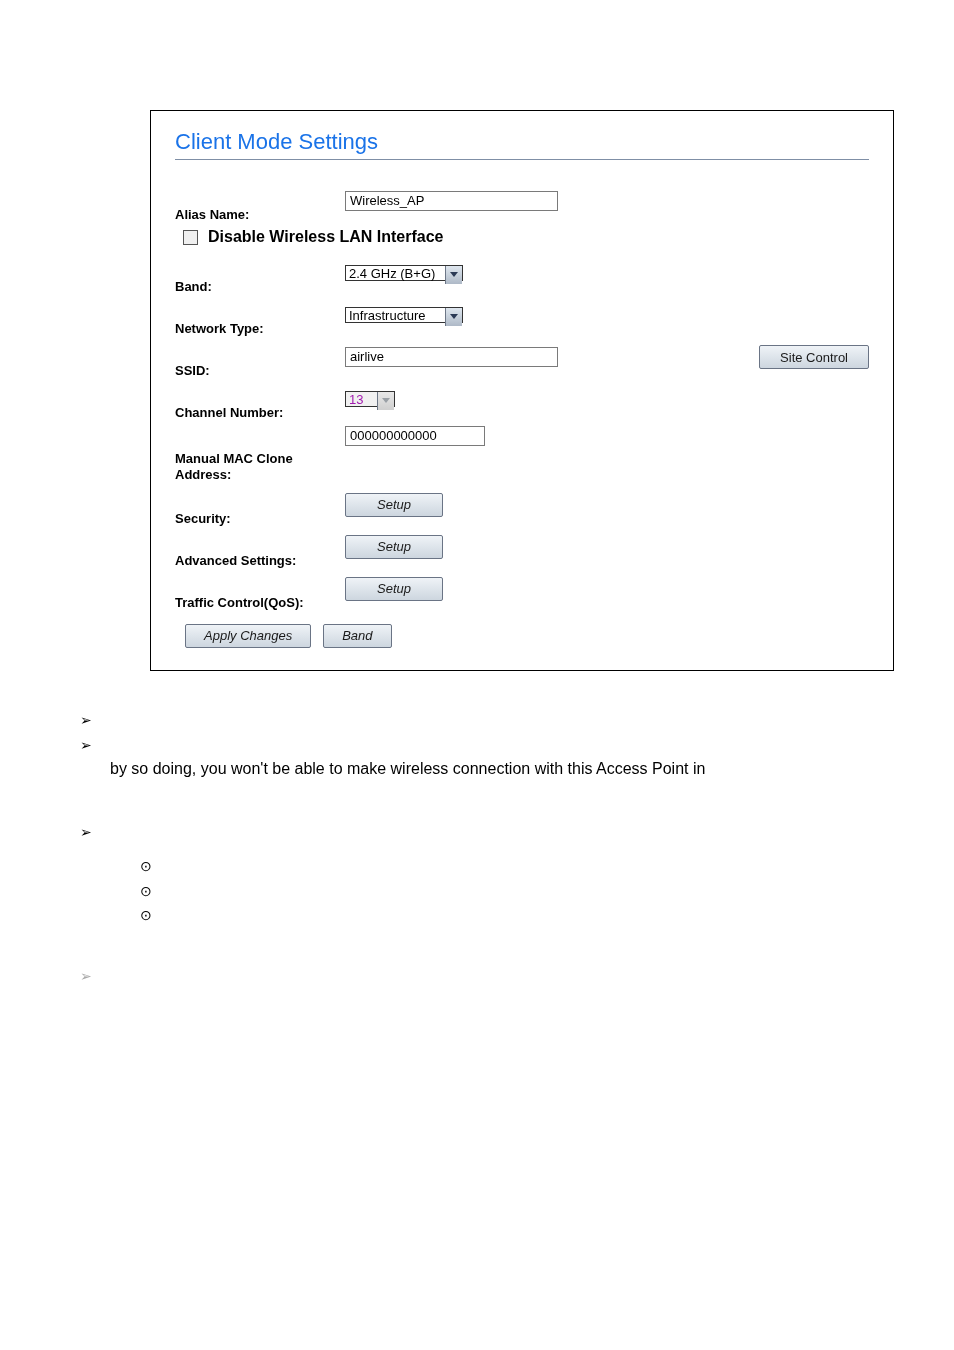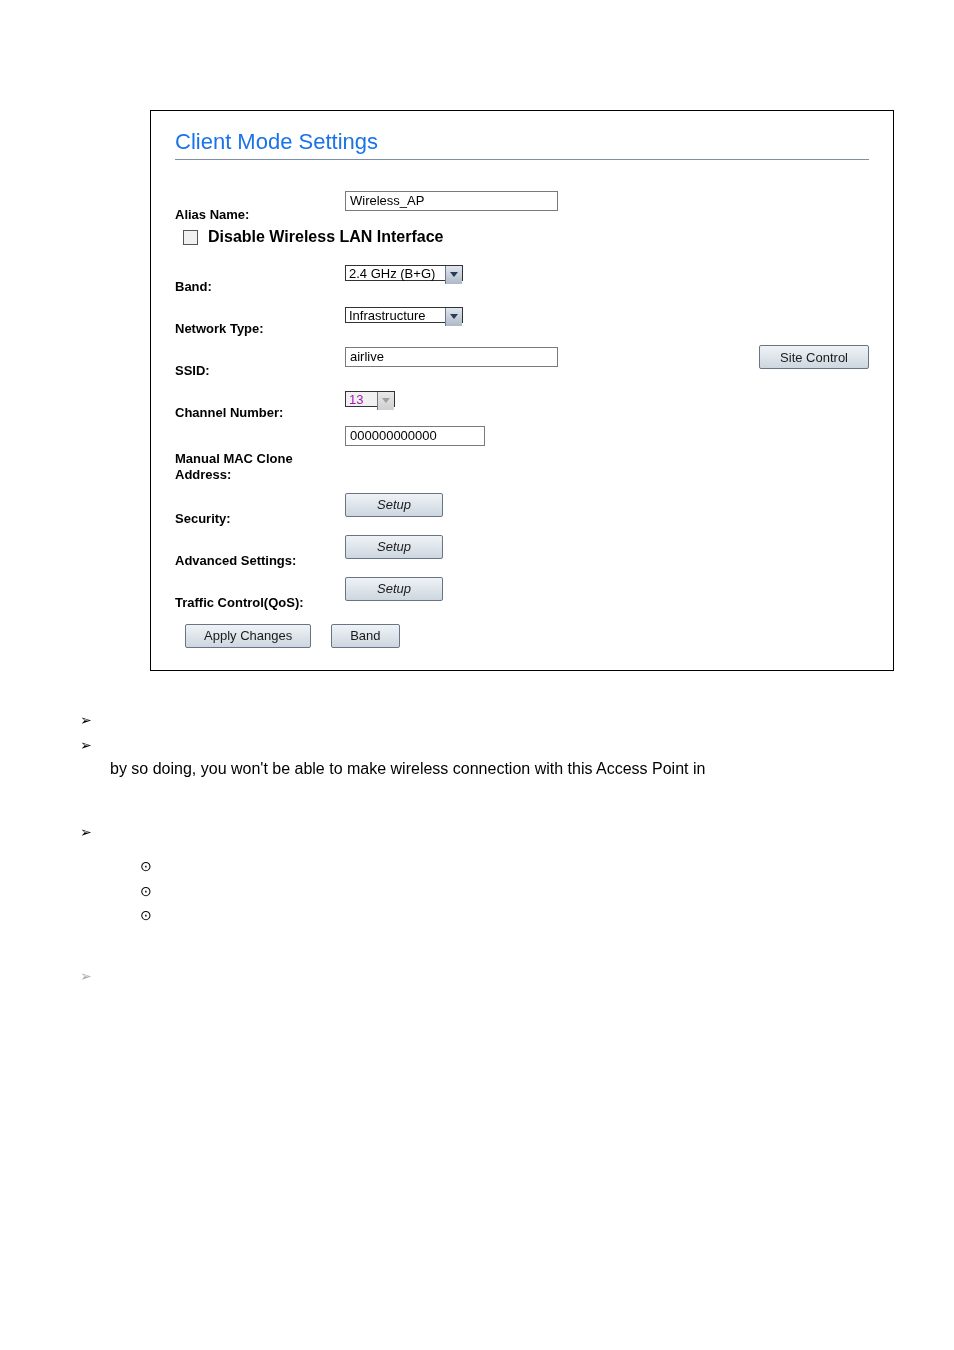--- a/index.html
+++ b/index.html
@@ -107,22 +107,23 @@
   align-items: center;
   justify-content: center;
   border-radius: 2px;
   color: #1a1a1a;
 }
 .setup-btn { width: 96px; padding: 0; font-style: italic; }
 .site-btn { padding: 0 20px; }
 .action-row {
   margin-top: 14px;
   display: flex;
-  gap: 20px;
+  gap: 12px;
   padding-left: 10px;
+  font-style: italic;
 }
 .doc-body {
   padding: 35px 60px 0 80px;
   font-size: 16px;
   line-height: 1.6;
   color: #000;
 }
 .bullet {
   display: flex;
   align-items: flex-start;

